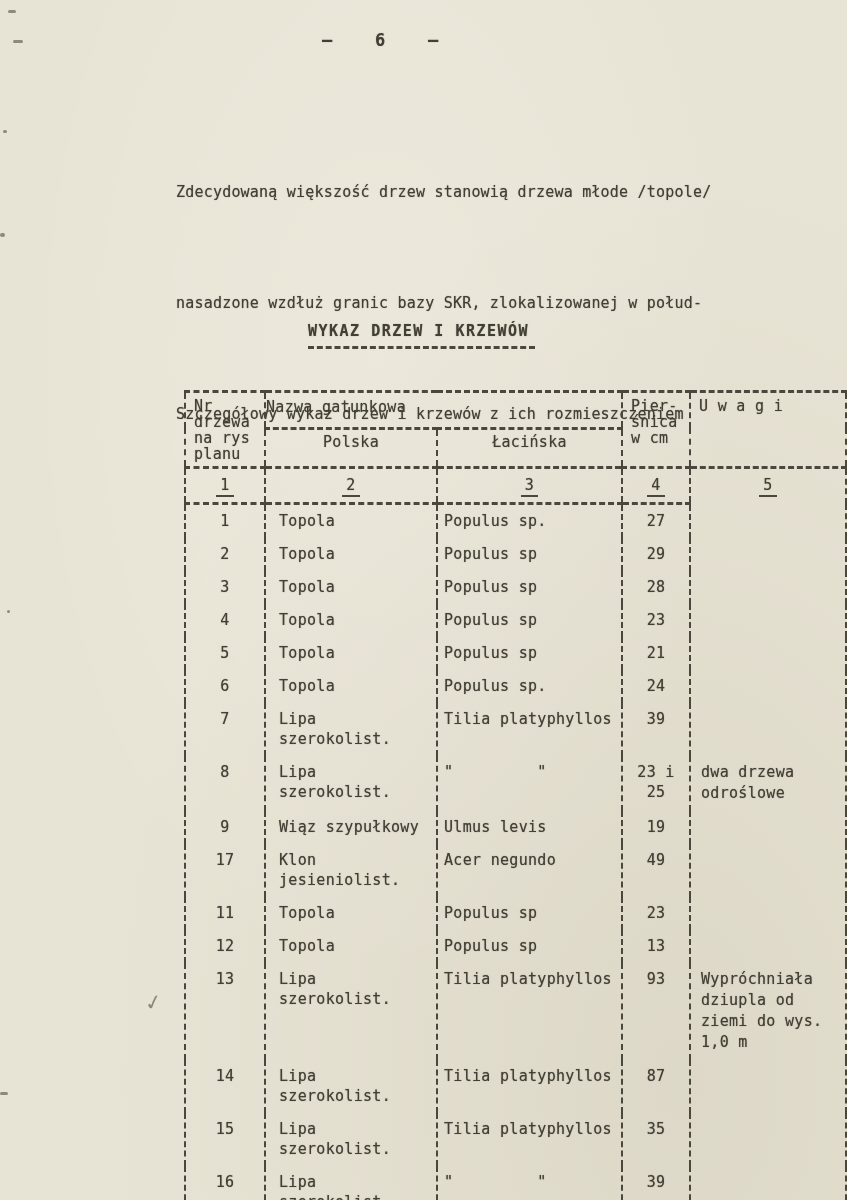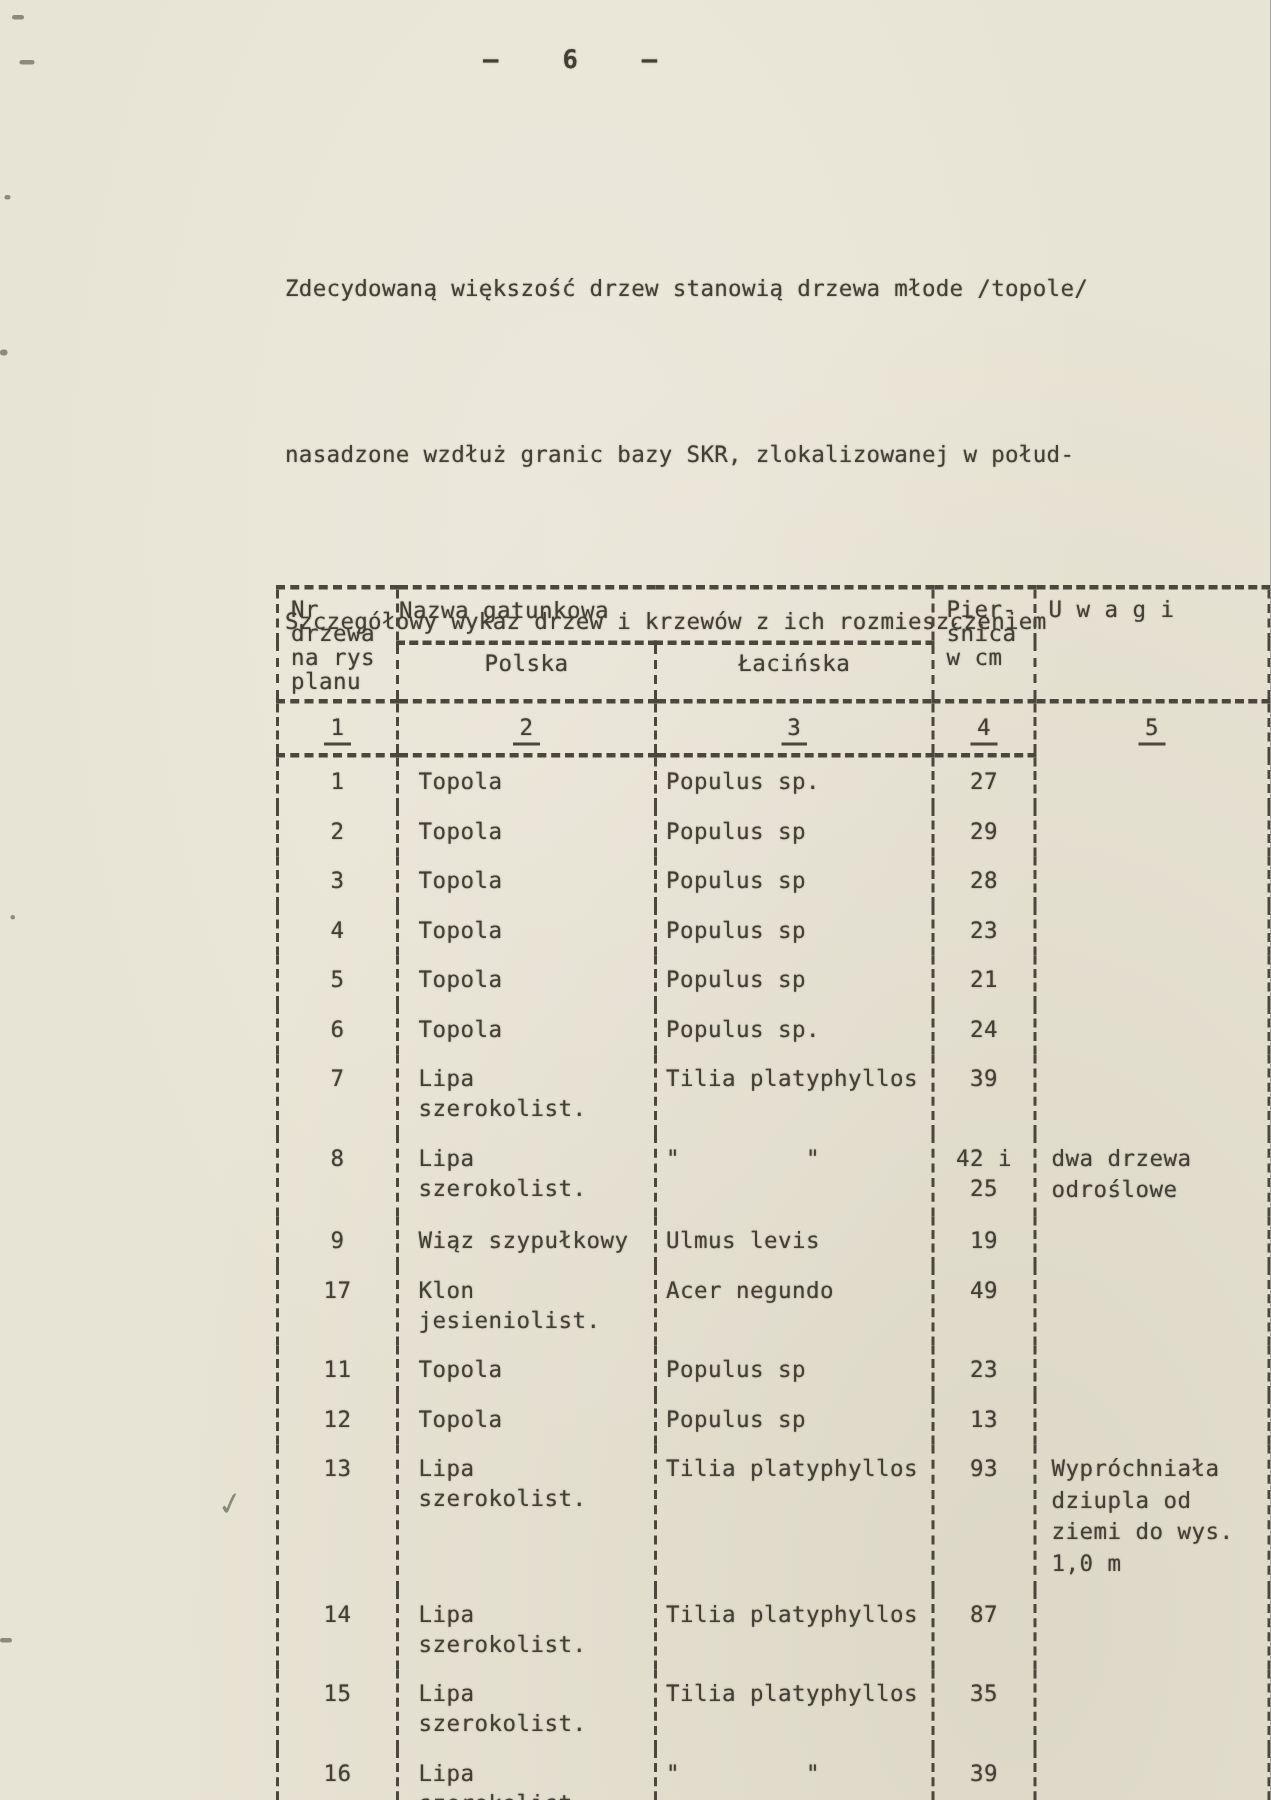--- a/index.html
+++ b/index.html
@@ -18,21 +18,21 @@
     text-shadow:0 0 1px rgba(58,55,45,.6);
   }
 
   .page-number {
     position:absolute; left:322px; top:30px;
     font-size:17px; font-weight:bold; letter-spacing:3px;
     white-space:pre;
   }
 
   .intro {
-    position:absolute; left:190px; top:100px; width:560px;
+    position:absolute; left:176px; top:100px; width:560px;
     font-size:15px; line-height:37px; letter-spacing:.2px;
     white-space:pre;
   }
 
   .table-title {
     position:absolute; left:308px; top:322px;
     font-size:15px; font-weight:bold; letter-spacing:1.5px;
     padding:0 6px 6px 0;
     border-bottom:3px dashed #4a473c;
     white-space:pre;
@@ -90,20 +90,21 @@
   </div>
 
   <div class="page-number">–   6   –</div>
 
   <div class="intro">
     <div>Zdecydowaną większość drzew stanowią drzewa młode /topole/</div>
     <div>nasadzone wzdłuż granic bazy SKR, zlokalizowanej w połud-</div>
     <div>Szczegółowy wykaz drzew i krzewów z ich rozmieszczeniem</div>
   </div>
 
+  <div class="table-title">WYKAZ DRZEW I KRZEWÓW</div>
 
   <table class="tree-table">
     <colgroup>
       <col style="width:80px">
         <col style="width:172px">
         <col style="width:185px">
         <col style="width:68px">
         <col style="width:156px">
     </colgroup>
     <thead>
@@ -184,21 +185,21 @@
     <td class="c-pl">Lipa szerokolist.</td>
     <td class="c-la">Tilia platyphyllos</td>
     <td class="c-cm">39</td>
     <td class="c-uw"></td>
   </tr>
 
   <tr>
     <td class="c-nr">8</td>
     <td class="c-pl">Lipa szerokolist.</td>
     <td class="c-la">"         "</td>
-    <td class="c-cm">42 i
+    <td class="c-cm">23 i
 25</td>
     <td class="c-uw">dwa drzewa
 odroślowe</td>
   </tr>
 
   <tr>
     <td class="c-nr">9</td>
     <td class="c-pl">Wiąz szypułkowy</td>
     <td class="c-la">Ulmus levis</td>
     <td class="c-cm">19</td>

